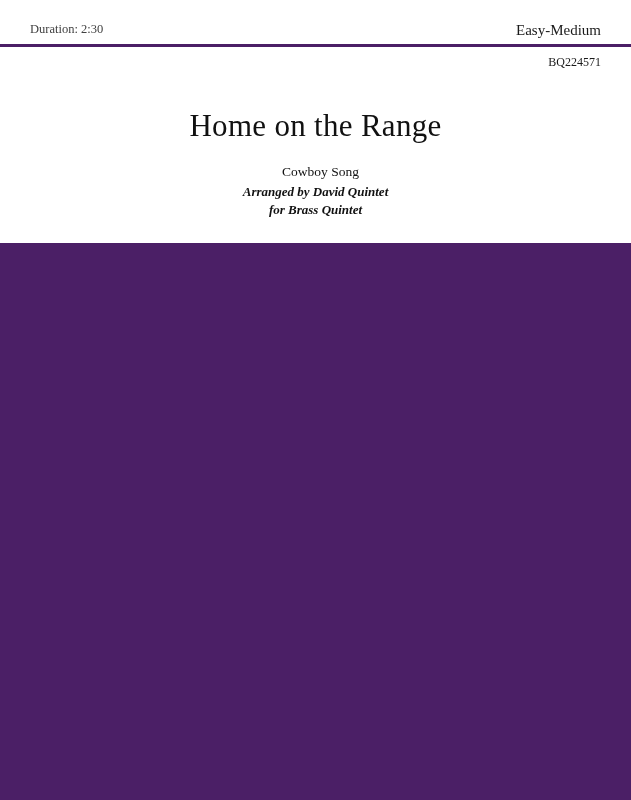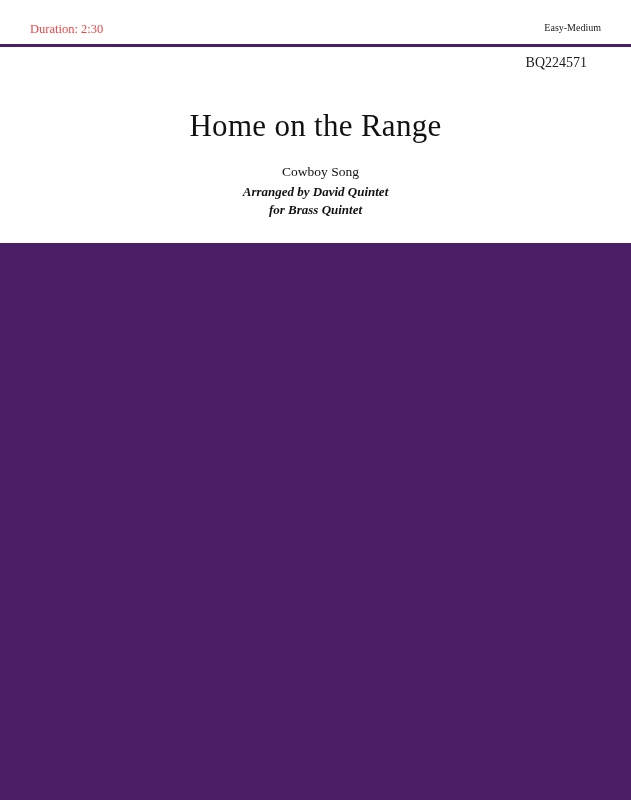--- a/index.html
+++ b/index.html
@@ -27,48 +27,48 @@
     top: 22px;
     left: 0;
     width: 631px;
     height: 18px;
   }
   .duration {
     position: absolute;
     left: 30px;
     top: 0;
     font-size: 12.5px;
-    color: #ef4444;
+    color: #404040;
     font-family: "Liberation Serif", serif;
     white-space: nowrap;
   }
   .difficulty {
     position: absolute;
     right: 30px;
     top: 0;
-    font-size: 10px;
+    font-size: 15px;
     color: #1a1a1a;
     font-family: "Liberation Serif", serif;
     white-space: nowrap;
   }
 
   .rule {
     position: absolute;
     top: 44px;
     left: 0;
     width: 631px;
     height: 3px;
     background: #4b1f66;
   }
 
   .catalog {
     position: absolute;
     top: 55px;
-    right: 44px;
-    font-size: 14px;
+    right: 30px;
+    font-size: 12px;
     color: #1a1a1a;
     font-family: "Liberation Serif", serif;
     white-space: nowrap;
   }
 
   
   .title {
     position: absolute;
     top: 76px;
     left: 0;

